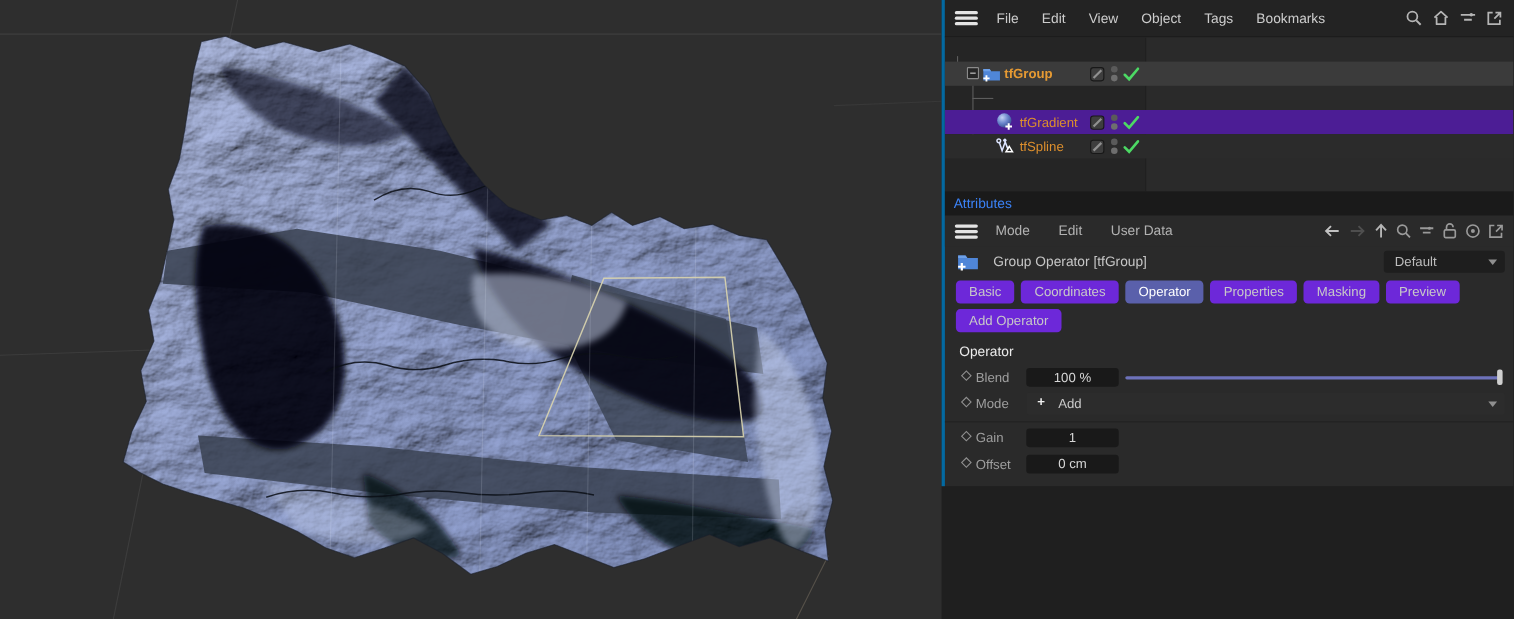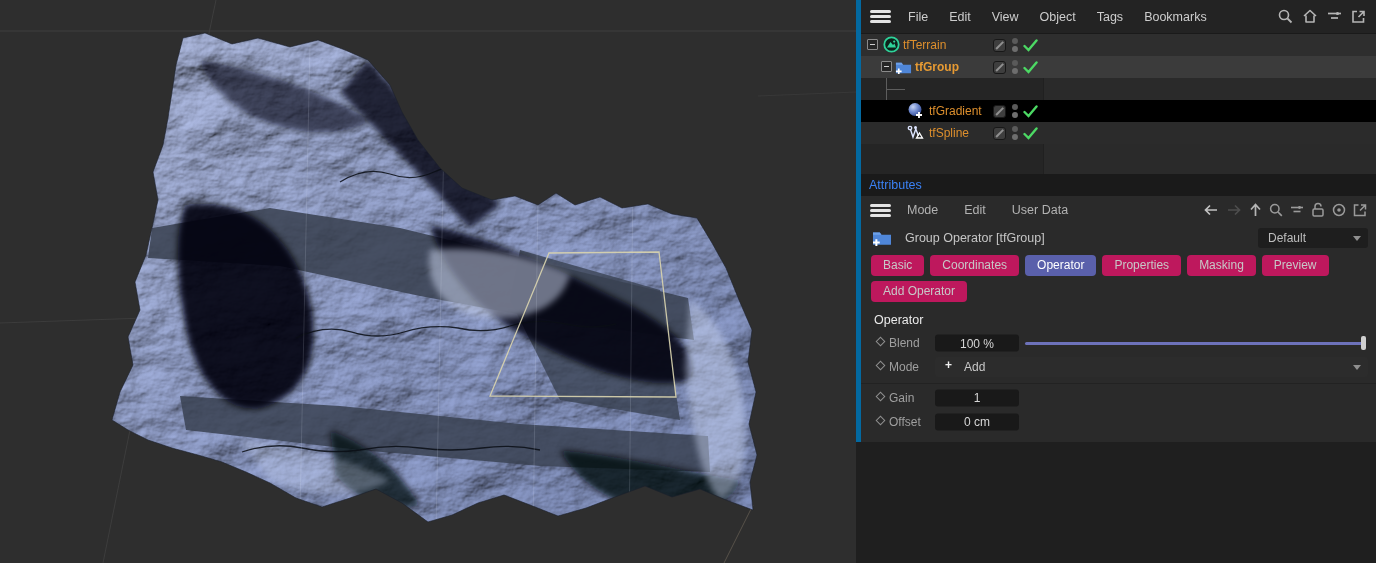--- a/index.html
+++ b/index.html
@@ -5,21 +5,21 @@
   * { margin:0; padding:0; box-sizing:border-box; }
   html,body { width:1376px; height:563px; overflow:hidden; background:#1f1f1f;
     font-family:"Liberation Sans", sans-serif; -webkit-font-smoothing:antialiased; }
   #app { position:relative; width:1376px; height:563px; display:flex; }
 
   
   #viewport { position:relative; width:856px; height:563px; background:#2e2e2e; flex:0 0 856px; }
   #viewport svg { display:block; }
 
   
-  #panel { position:relative; width:520px; height:442px; background:#2a2a2a; border-left:5px solid #0369a1; flex:0 0 520px; }
+  #panel { position:relative; width:520px; height:442px; background:#2a2a2a; border-left:3px solid #0369a1; flex:0 0 520px; }
 
   
   .menubar { position:absolute; top:0; left:0; right:0; height:34px; background:#232323;
     border-bottom:1px solid #1a1a1a; display:flex; align-items:center; }
   .hamburger { width:21px; height:13px; margin-left:9px; display:flex; flex-direction:column; justify-content:space-between; cursor:pointer; }
   .hamburger i { display:block; height:3px; background:#e4e4e4; border-radius:1.5px; }
   .menu-items { display:flex; gap:15px; margin-left:14px; }
   .menu-items span { font-size:12.5px; color:#cdcdcd; padding:2px 3px; cursor:default; }
   .mb-icons { margin-left:auto; display:flex; align-items:center; gap:7px; padding-right:9px; }
   .mb-icons svg { display:block; }
@@ -27,21 +27,21 @@
   
   .omgr { position:absolute; top:34px; left:0; right:0; height:140px; background:#2a2a2a; overflow:hidden; }
   .omgr .leftcol { position:absolute; left:0; top:0; bottom:0; width:182px; background:rgba(0,0,0,0.10); }
   .omgr .coldiv { position:absolute; left:182px; top:0; bottom:0; width:1px; background:#202020; }
   .orow { position:absolute; left:0; right:0; height:22px; display:flex; align-items:center; }
   .orow .label { font-size:12px; color:#dd8f2d; margin-left:5px; white-space:nowrap; }
   .orow.sel .label { font-weight:bold; color:#e69a33; }
   .r0 { top:0;  background:#2e2e2e; }
   .r1 { top:22px; background:#3b3b3b; }
   .r2 { top:44px; background:#272727; }
-  .r3 { top:66px; background:#000000; }
+  .r3 { top:66px; background:#4c1d95; }
   .r4 { top:88px; background:#2b2b2b; }
   .r2 .darkstrip { position:absolute; left:0; top:0; width:30px; height:22px; background:#121212; }
   .expander { position:absolute; width:11px; height:11px; background:#262626; border:1px solid #8a8a8a; border-radius:1px; }
   .expander::after { content:""; position:absolute; left:2px; right:2px; top:4px; height:1px; background:#cfcfcf; }
   .tree-line { position:absolute; background:#5d5d5d; }
   .oicon { position:absolute; width:17px; height:17px; }
   .octrl { position:absolute; display:flex; align-items:center; }
   .pencilbox { width:13px; height:13px; background:#3e3e3e; border:1px solid #181818; border-radius:3px; position:relative; cursor:pointer; }
   .pencilbox::after { content:""; position:absolute; left:2px; top:8px; width:10px; height:1.6px; background:#909090; transform:rotate(-45deg); transform-origin:left center; }
   .dots { display:flex; flex-direction:column; gap:2px; margin-left:6px; cursor:pointer; }
@@ -66,21 +66,21 @@
   .obj-header { position:absolute; top:224px; left:0; right:0; height:28px; display:flex; align-items:center; }
   .obj-header .title { font-size:12.5px; color:#c6c6c6; margin-left:12px; }
   .preset { position:absolute; right:8px; top:4px; width:110px; height:20px; background:#1e1e1e;
     border-radius:3px; display:flex; align-items:center; cursor:pointer; }
   .preset span { font-size:12px; color:#bdbdbd; margin-left:10px;text-align:center; }
   .caret { width:0; height:0; border-left:4.5px solid transparent; border-right:4.5px solid transparent;
     border-top:5px solid #8f8f8f; margin-left:auto; margin-right:7px; }
 
   
   .tabs { position:absolute; top:255px; left:10px; right:6px; display:flex; gap:6px; flex-wrap:wrap; }
-  .tab { height:21px; line-height:21px; padding:0 12px; background:#be185d; border-radius:4px;
+  .tab { height:21px; line-height:21px; padding:0 12px; background:#6d28d9; border-radius:4px;
     font-size:12px; color:#c8c8c8; cursor:pointer; white-space:nowrap; }
   .tab.active { background:#5a60ab; color:#ffffff; }
   .tabs2 { position:absolute; top:281px; left:10px; display:flex; gap:6px; }
 
   
   .props { position:absolute; top:308px; left:0; right:0; bottom:0; }
   .sec-title { position:absolute; top:5px; left:13px; font-size:12.5px; color:#eaeaea; }
   .prow { position:absolute; left:0; right:0; }
   .diamond { position:absolute; left:16px; top:50%; width:7px; height:7px; margin-top:-5px;
     border:1.5px solid #8f8f8f; transform:rotate(45deg); background:transparent; }
@@ -222,41 +222,20 @@
       <div class="leftcol"></div>
       <div class="coldiv"></div>
 
       <div class="tree-line" style="left:11px; top:17px; width:1px; height:16px;"></div>
       <div class="tree-line" style="left:11px; top:33px; width:9px; height:1px;"></div>
       <div class="tree-line" style="left:25px; top:39px; width:1px; height:60px;"></div>
       <div class="tree-line" style="left:25px; top:55px; width:19px; height:1px;"></div>
       <div class="tree-line" style="left:25px; top:77px; width:19px; height:1px;"></div>
       <div class="tree-line" style="left:25px; top:99px; width:19px; height:1px;"></div>
 
-      <div class="orow r0">
-        <div class="expander" style="left:6px; top:5px;"></div>
-        <svg class="oicon" style="left:22px; top:2px;" viewBox="0 0 17 17">
-          <circle cx="8.5" cy="8.5" r="7.2" fill="#0c221a" stroke="#2ed39a" stroke-width="1.8"></circle>
-          <path d="M4,11.5 L7.5,6 L10,9 L11.5,7.5 L13,11.5 Z" fill="#2ed39a"></path>
-          <circle cx="11.2" cy="5.6" r="1.1" fill="#2ed39a"></circle>
-        </svg>
-        <span class="label" style="margin-left:42px;">tfTerrain</span>
-        <div class="octrl" style="left:132px;">
-          <div class="pencilbox"></div>
-          <div class="dots">
-              <i></i>
-              <i></i>
-            </div>
-          <div class="checkwrap">
-            <svg class="chk" width="15" height="13" viewBox="0 0 15 13">
-                <path d="M1.5,7 L5.5,11 L13.5,1.5" fill="none" stroke="#4cd964" stroke-width="2.4" stroke-linecap="round"></path>
-              </svg>
-          </div>
-        </div>
-      </div>
 
       <div class="orow r1 sel">
         <div class="expander" style="left:20px; top:5px;"></div>
         <svg class="oicon" style="left:34px; top:3px;" viewBox="0 0 18 16">
           <path d="M1,3 L7,3 L8.5,5 L17,5 L17,14 L1,14 Z" fill="#4f86d8"></path>
           <path d="M1,3 L7,3 L8.5,5 L1,5 Z" fill="#6da0e8"></path>
           <path d="M4,9 L4,15 M1,12 L7,12" stroke="#ffffff" stroke-width="1.8"></path>
         </svg>
         <span class="label" style="margin-left:54px;">tfGroup</span>
         <div class="octrl" style="left:132px;">

